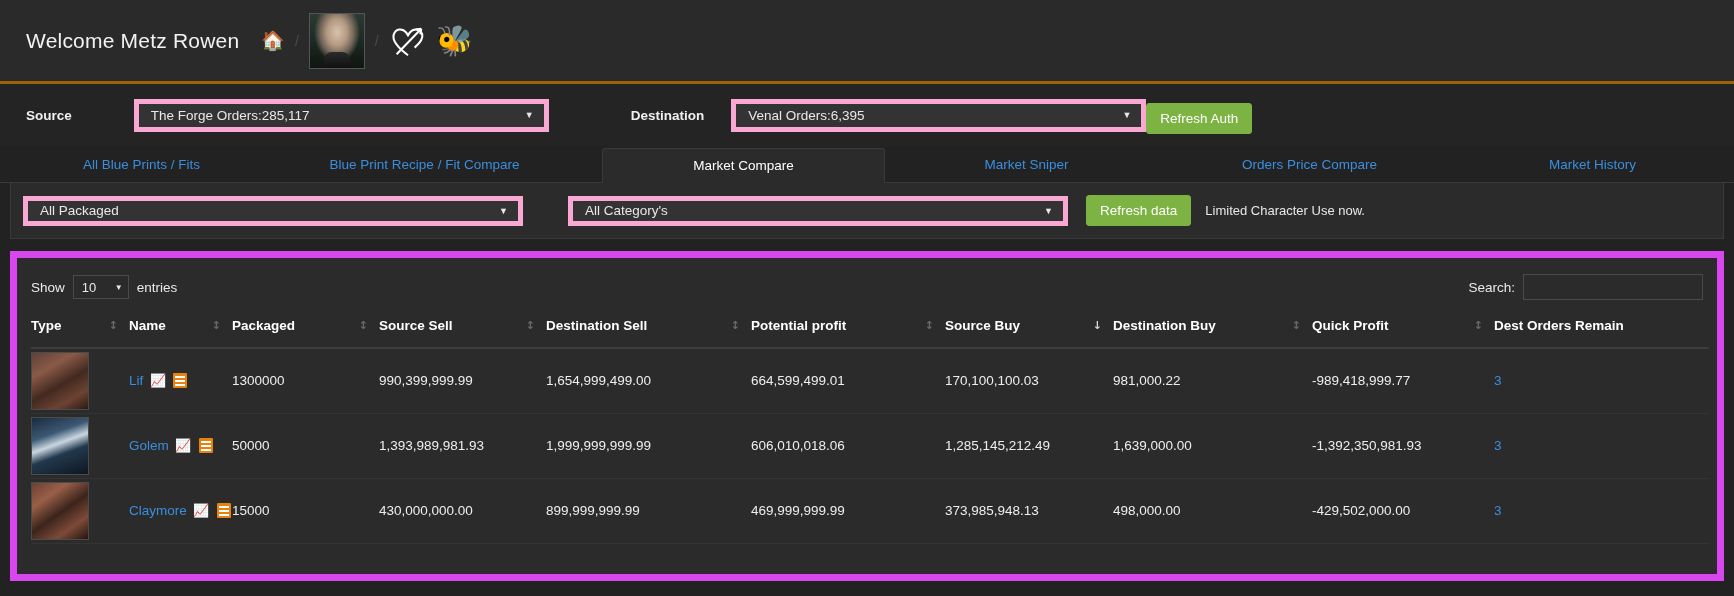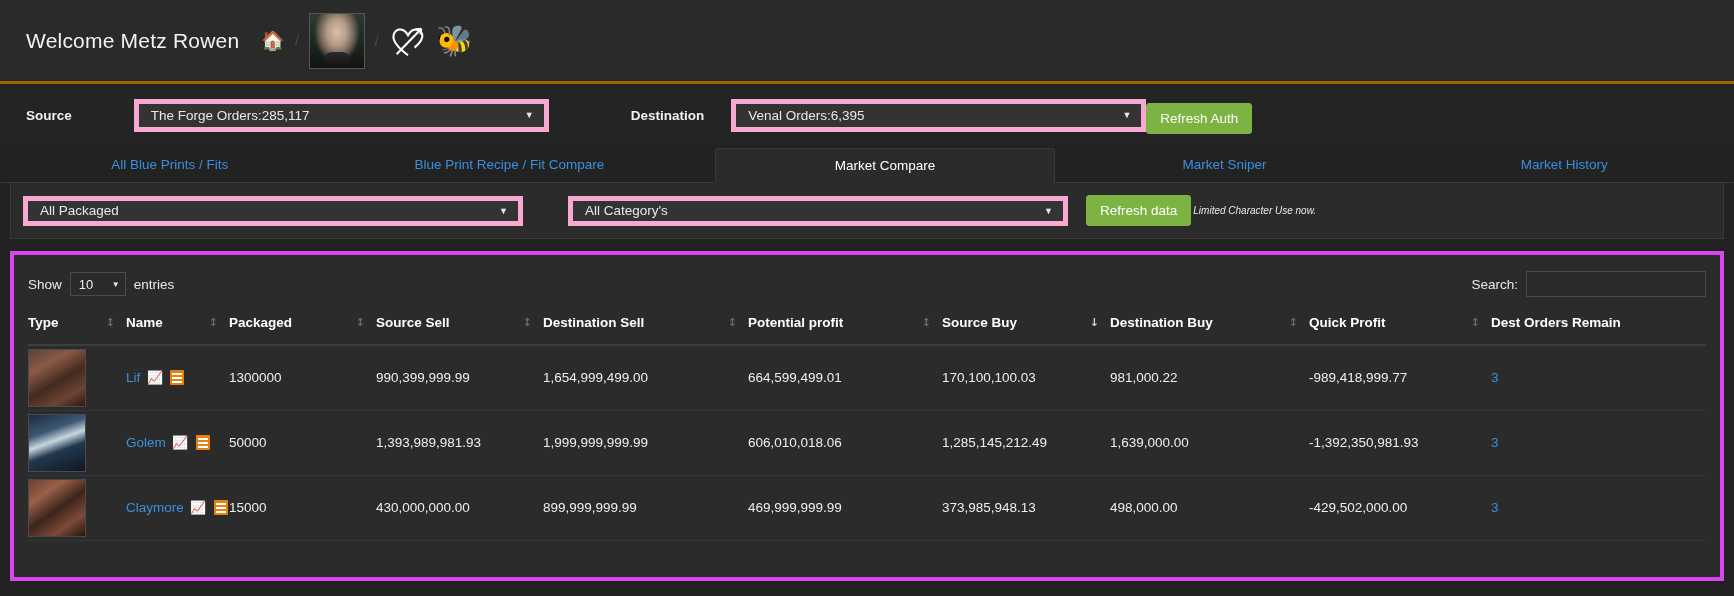--- a/index.html
+++ b/index.html
@@ -131,31 +131,30 @@
     margin: 0 10px;
     height: 56px;
     display: flex;
     align-items: center;
     padding: 0 12px;
   }
   #packaged-select { width: 500px; height: 30px; }
   #category-select { width: 500px; height: 30px; margin-left: 45px; }
   #refresh-data-button { margin-left: 18px; }
   .notice {
-    font-size: 10px;
+    font-size: 13px;
     color: #e8e8e8;
-    margin-left: 2px;
-    white-space: nowrap;
-    font-style: italic;
+    margin-left: 14px;
+    white-space: nowrap;
   }
   
   .table-panel {
     background: #2b2b2b;
     margin: 12px 10px 0 10px;
-    border: 4px solid #d946ef;
+    border: 7px solid #d946ef;
     padding: 12px 14px 0 14px;
     height: 330px;
   }
   .table-controls {
     display: flex;
     align-items: center;
     justify-content: space-between;
     height: 34px;
   }
   .show-entries {
@@ -277,20 +276,21 @@
     <span class="caret">▼</span>
   </div>
   <button class="btn-green" id="refresh-auth-button">Refresh Auth</button>
 </div>
 
 <div class="tabs">
   <div class="tab">All Blue Prints / Fits</div>
   <div class="tab">Blue Print Recipe / Fit Compare</div>
   <div class="tab active">Market Compare</div>
   <div class="tab">Market Sniper</div>
+  <div class="tab">Orders Price Compare</div>
   <div class="tab">Market History</div>
 </div>
 
 <div class="filters">
   <div class="select-box" id="packaged-select">
     <span>All Packaged</span>
     <span class="caret">▼</span>
   </div>
   <div class="select-box" id="category-select">
     <span>All Category's</span>

